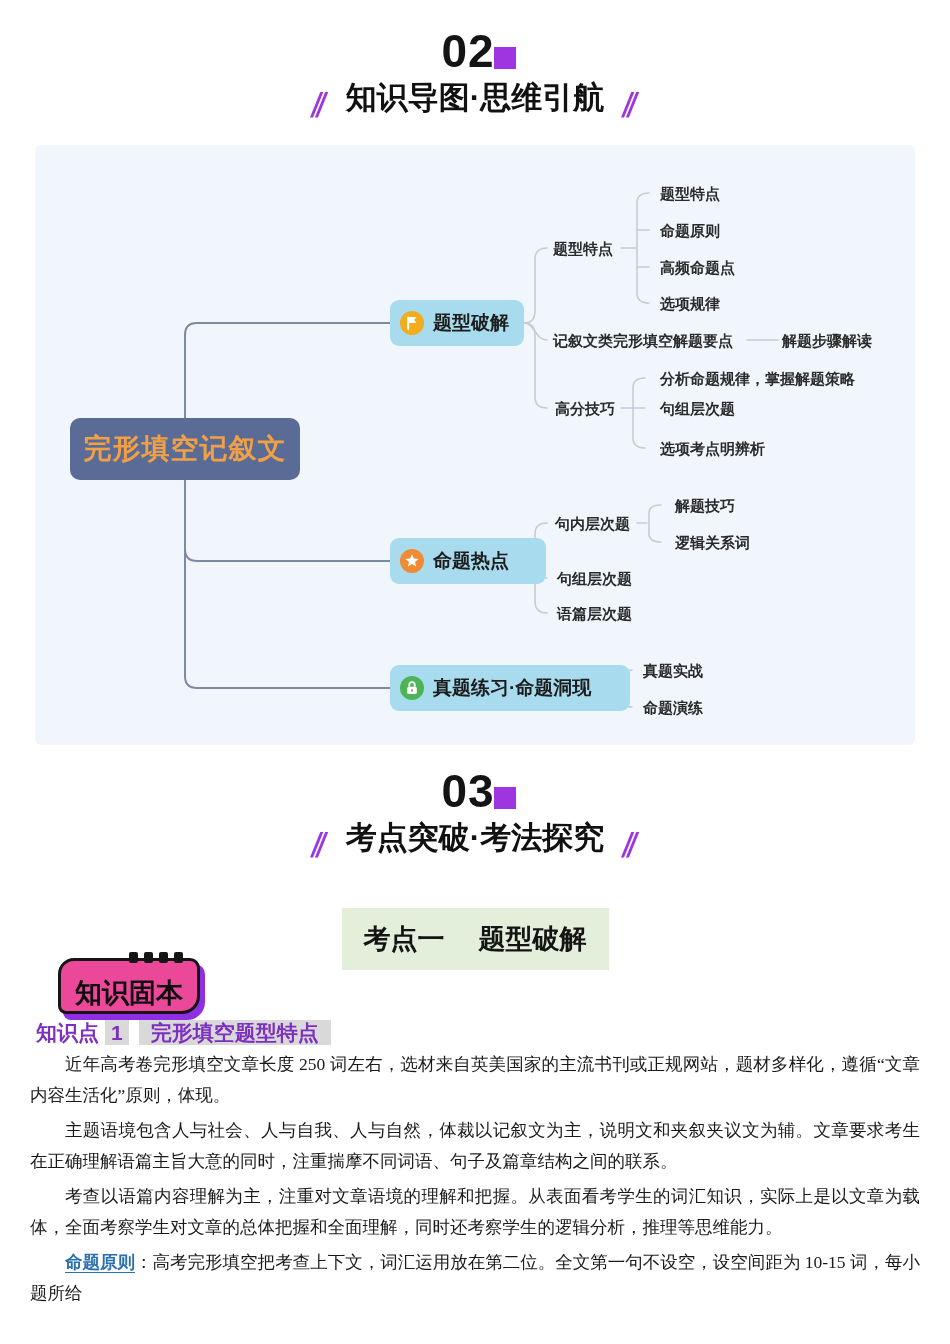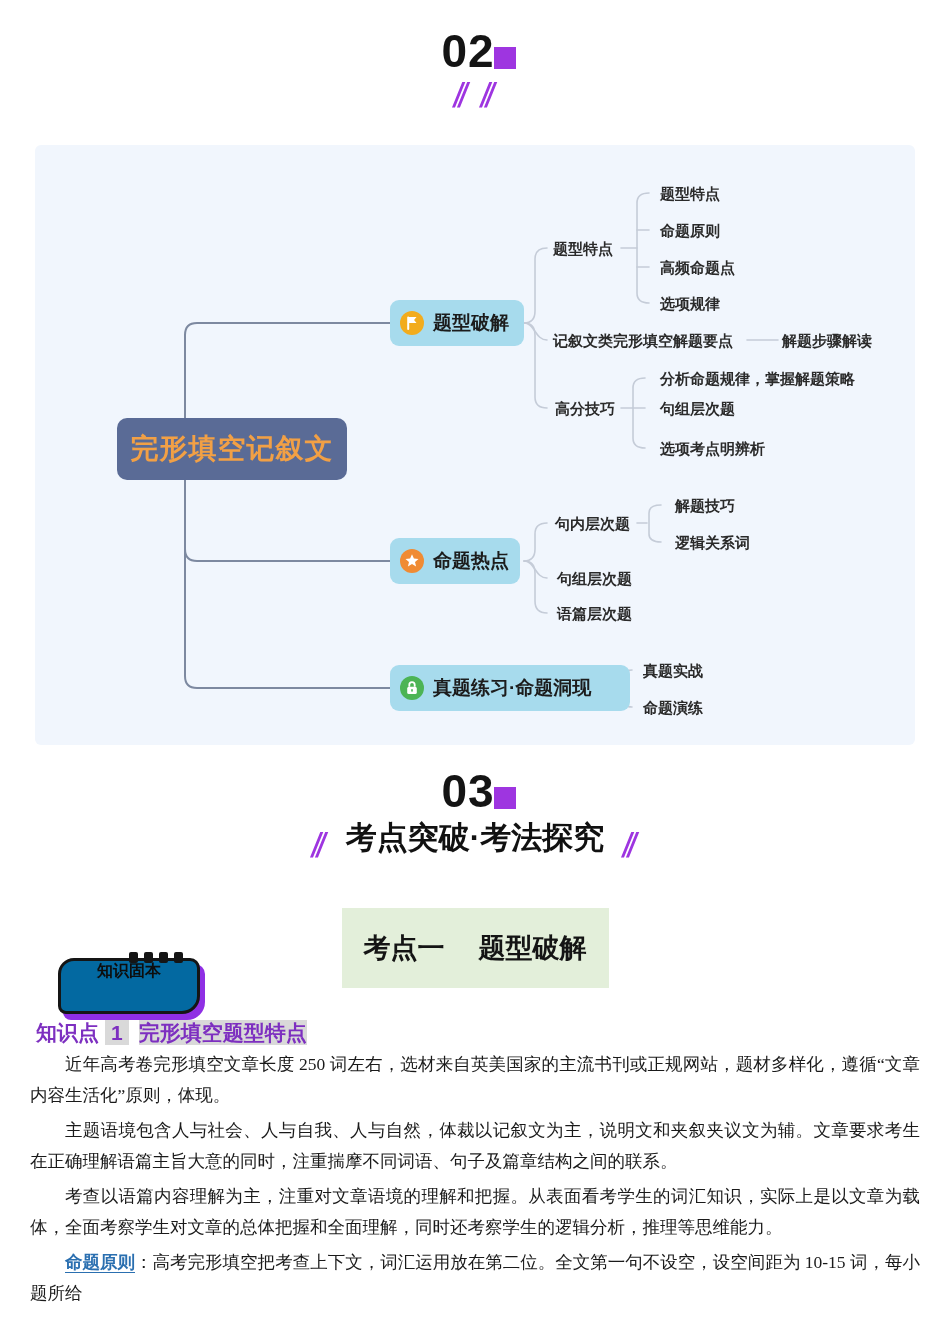--- a/index.html
+++ b/index.html
@@ -25,69 +25,73 @@
   
   .mindmap{position:absolute;left:35px;top:145px;width:880px;height:600px;
            background:#f1f6fd;border-radius:6px;}
   .mindmap svg.links{position:absolute;left:0;top:0;}
   .ml{stroke:#7d89a0;stroke-width:2;fill:none;stroke-linecap:round;}
   .sl{stroke:#c5ccd8;stroke-width:1.6;fill:none;stroke-linecap:round;}
 
   .mm-root{position:absolute;left:35px;top:273px;width:230px;height:62px;
            background:#5a6b96;border-radius:10px;display:flex;align-items:center;
            justify-content:center;font-size:28px;font-weight:bold;color:#f2a045;
-           letter-spacing:1px;margin-left:47px;}
+           letter-spacing:1px;}
   .mm-branch{position:absolute;height:46px;background:#a7dbed;border-radius:9px;
              display:flex;align-items:center;gap:9px;padding:0 10px;box-sizing:border-box;
              font-size:19px;font-weight:bold;color:#1c1c1c;white-space:nowrap;}
   .mm-branch svg{flex:0 0 auto;}
   #b1{left:355px;top:155px;width:134px;}
-  #b2{left:355px;top:393px;width:130px;}
+  #b2{left:355px;top:393px;width:156px;}
   #b3{left:355px;top:520px;width:240px;}
 
   .mm-text{position:absolute;transform:translateY(-50%);font-size:15px;font-weight:bold;
            color:#2a2a2a;white-space:nowrap;line-height:1;}
 
   
   .kaodian{position:absolute;top:908px;left:0;right:0;text-align:center;}
-  .kaodian .inner{display:inline-block;background:#e3efda;padding:22px 22px;
+  .kaodian .inner{display:inline-block;background:#e3efda;padding:13px 22px;
                   font-size:27px;font-weight:900;color:#141414;}
   .kaodian .gap{display:inline-block;width:34px;}
 
   
-  .badge{position:absolute;left:58px;top:958px;width:136px;height:50px;background:#0369a1;
+  .badge{position:absolute;left:58px;top:958px;width:136px;height:50px;background:#ec4899;
          border:3px solid #151515;border-radius:16px 10px 18px 8px;
-         box-shadow:5px 6px 0 #8f2fe4;display:flex;align-items:flex-start;justify-content:center;
-         font-size:16px;font-weight:900;color:#0d0d0d;}
+         box-shadow:5px 6px 0 #8f2fe4;display:flex;align-items:flex-end;justify-content:center;
+         font-size:27px;font-weight:900;color:#0d0d0d;}
   .badge .tabs{position:absolute;top:-9px;right:14px;display:flex;gap:6px;}
   .badge .tabs i{width:9px;height:11px;background:#151515;border-radius:2px;display:block;}
 
   
   .kp{position:absolute;left:36px;top:1019px;font-size:21px;font-weight:900;color:#7d2fc0;
       line-height:1.3;}
   .kp .kp-num{background:#d9d9d9;padding:1px 6px;margin-left:6px;}
-  .kp .kp-title{background:#d9d9d9;padding:1px 0;margin-left:10px;}
+  .kp .kp-title{background:#d9d9d9;padding:1px 12px;margin-left:10px;}
 
   
   .bodytext{position:absolute;left:30px;top:1049px;width:890px;
             font-family:"Liberation Serif","DejaVu Serif",serif;
             font-size:17.5px;color:#1a1a1a;line-height:31px;text-align:justify;}
   .bodytext p{margin:0 0 4px 0;text-indent:2em;}
   .principle-label{color:#2a6fb0;font-weight:bold;border-bottom:1px solid #2a6fb0;}
 </style>
 </head>
 <body>
 
 <div id="hdr02">
   <div class="sec-num">
     <span class="num">02</span>
     <span class="num" style="position:relative;width:0;"><span class="sq"></span></span>
   </div>
   <div class="sec-title-row">
     <span class="slash">∥</span>
+    <span class="sec-title">
+      <span>知识导图·思维引航</span>
+      <span class="bar"></span>
+    </span>
     <span class="slash">∥</span>
   </div>
 </div>
 
 <div class="mindmap">
   <svg class="links" width="880" height="600">
 
     <path class="ml" d="M150,273 L150,190 Q150,178 162,178 L355,178"></path>
     <path class="ml" d="M150,335 L150,404 Q150,416 162,416 L355,416"></path>
     <path class="ml" d="M150,335 L150,531 Q150,543 162,543 L355,543"></path>

